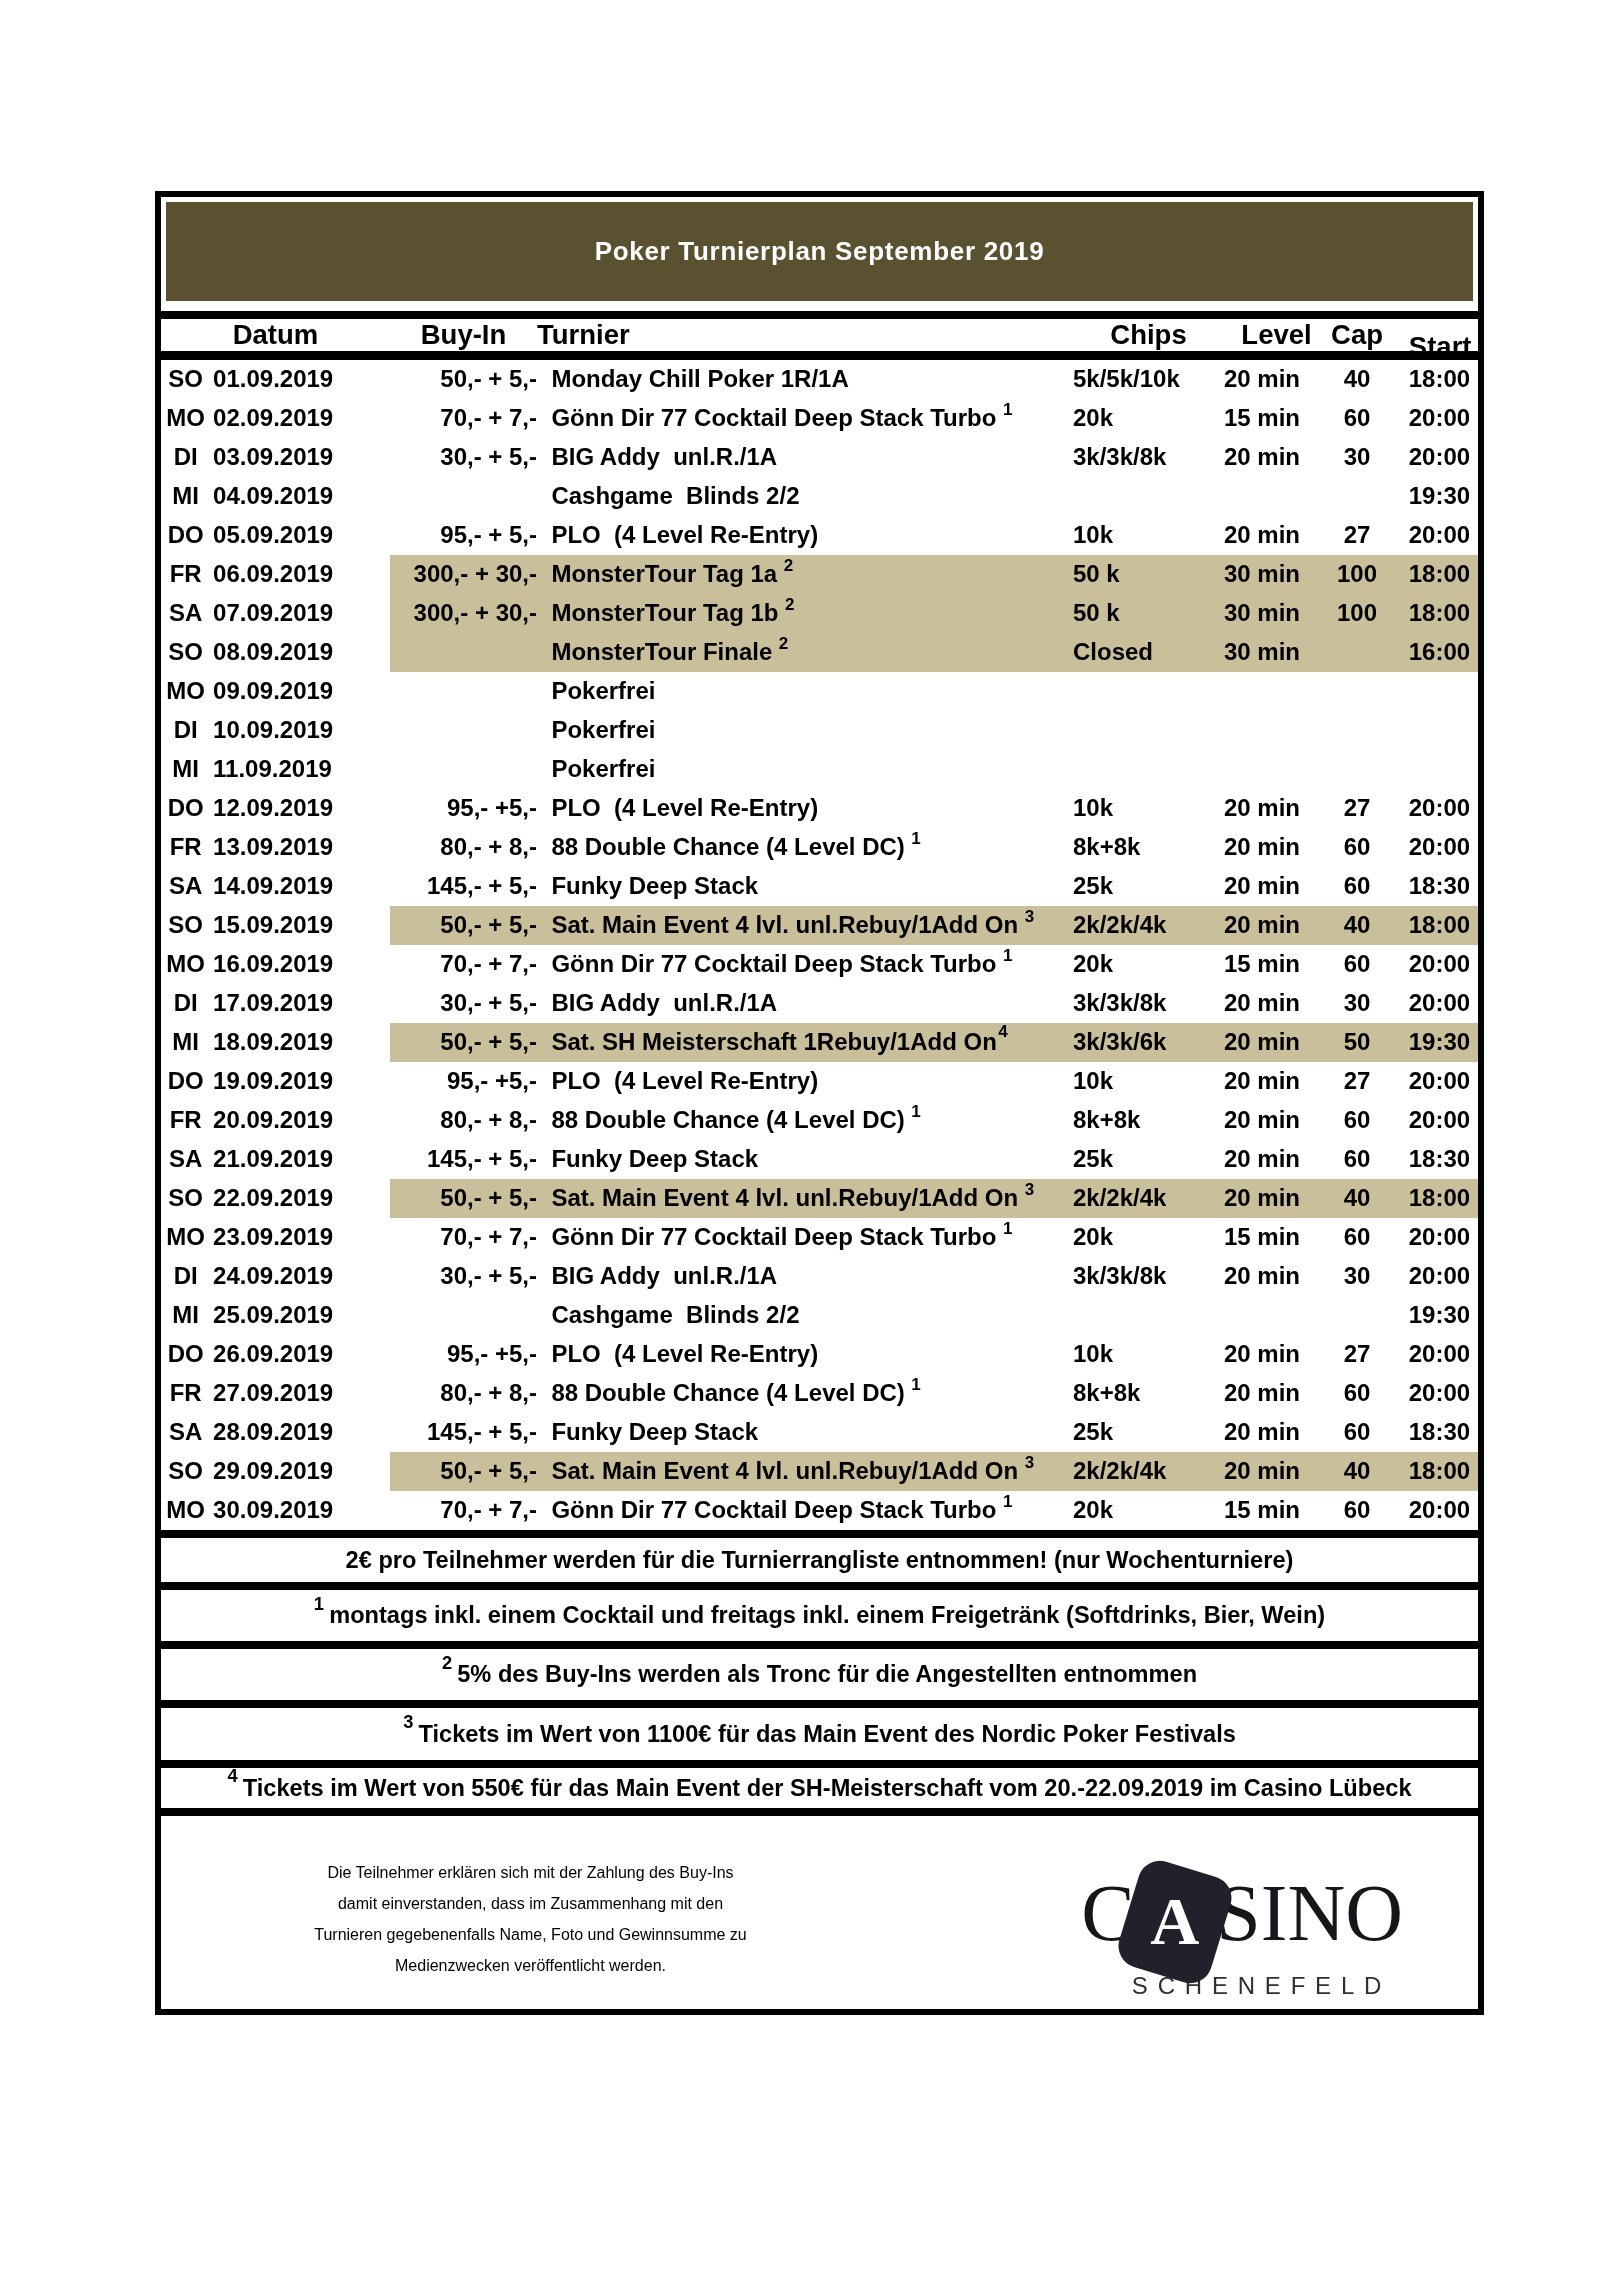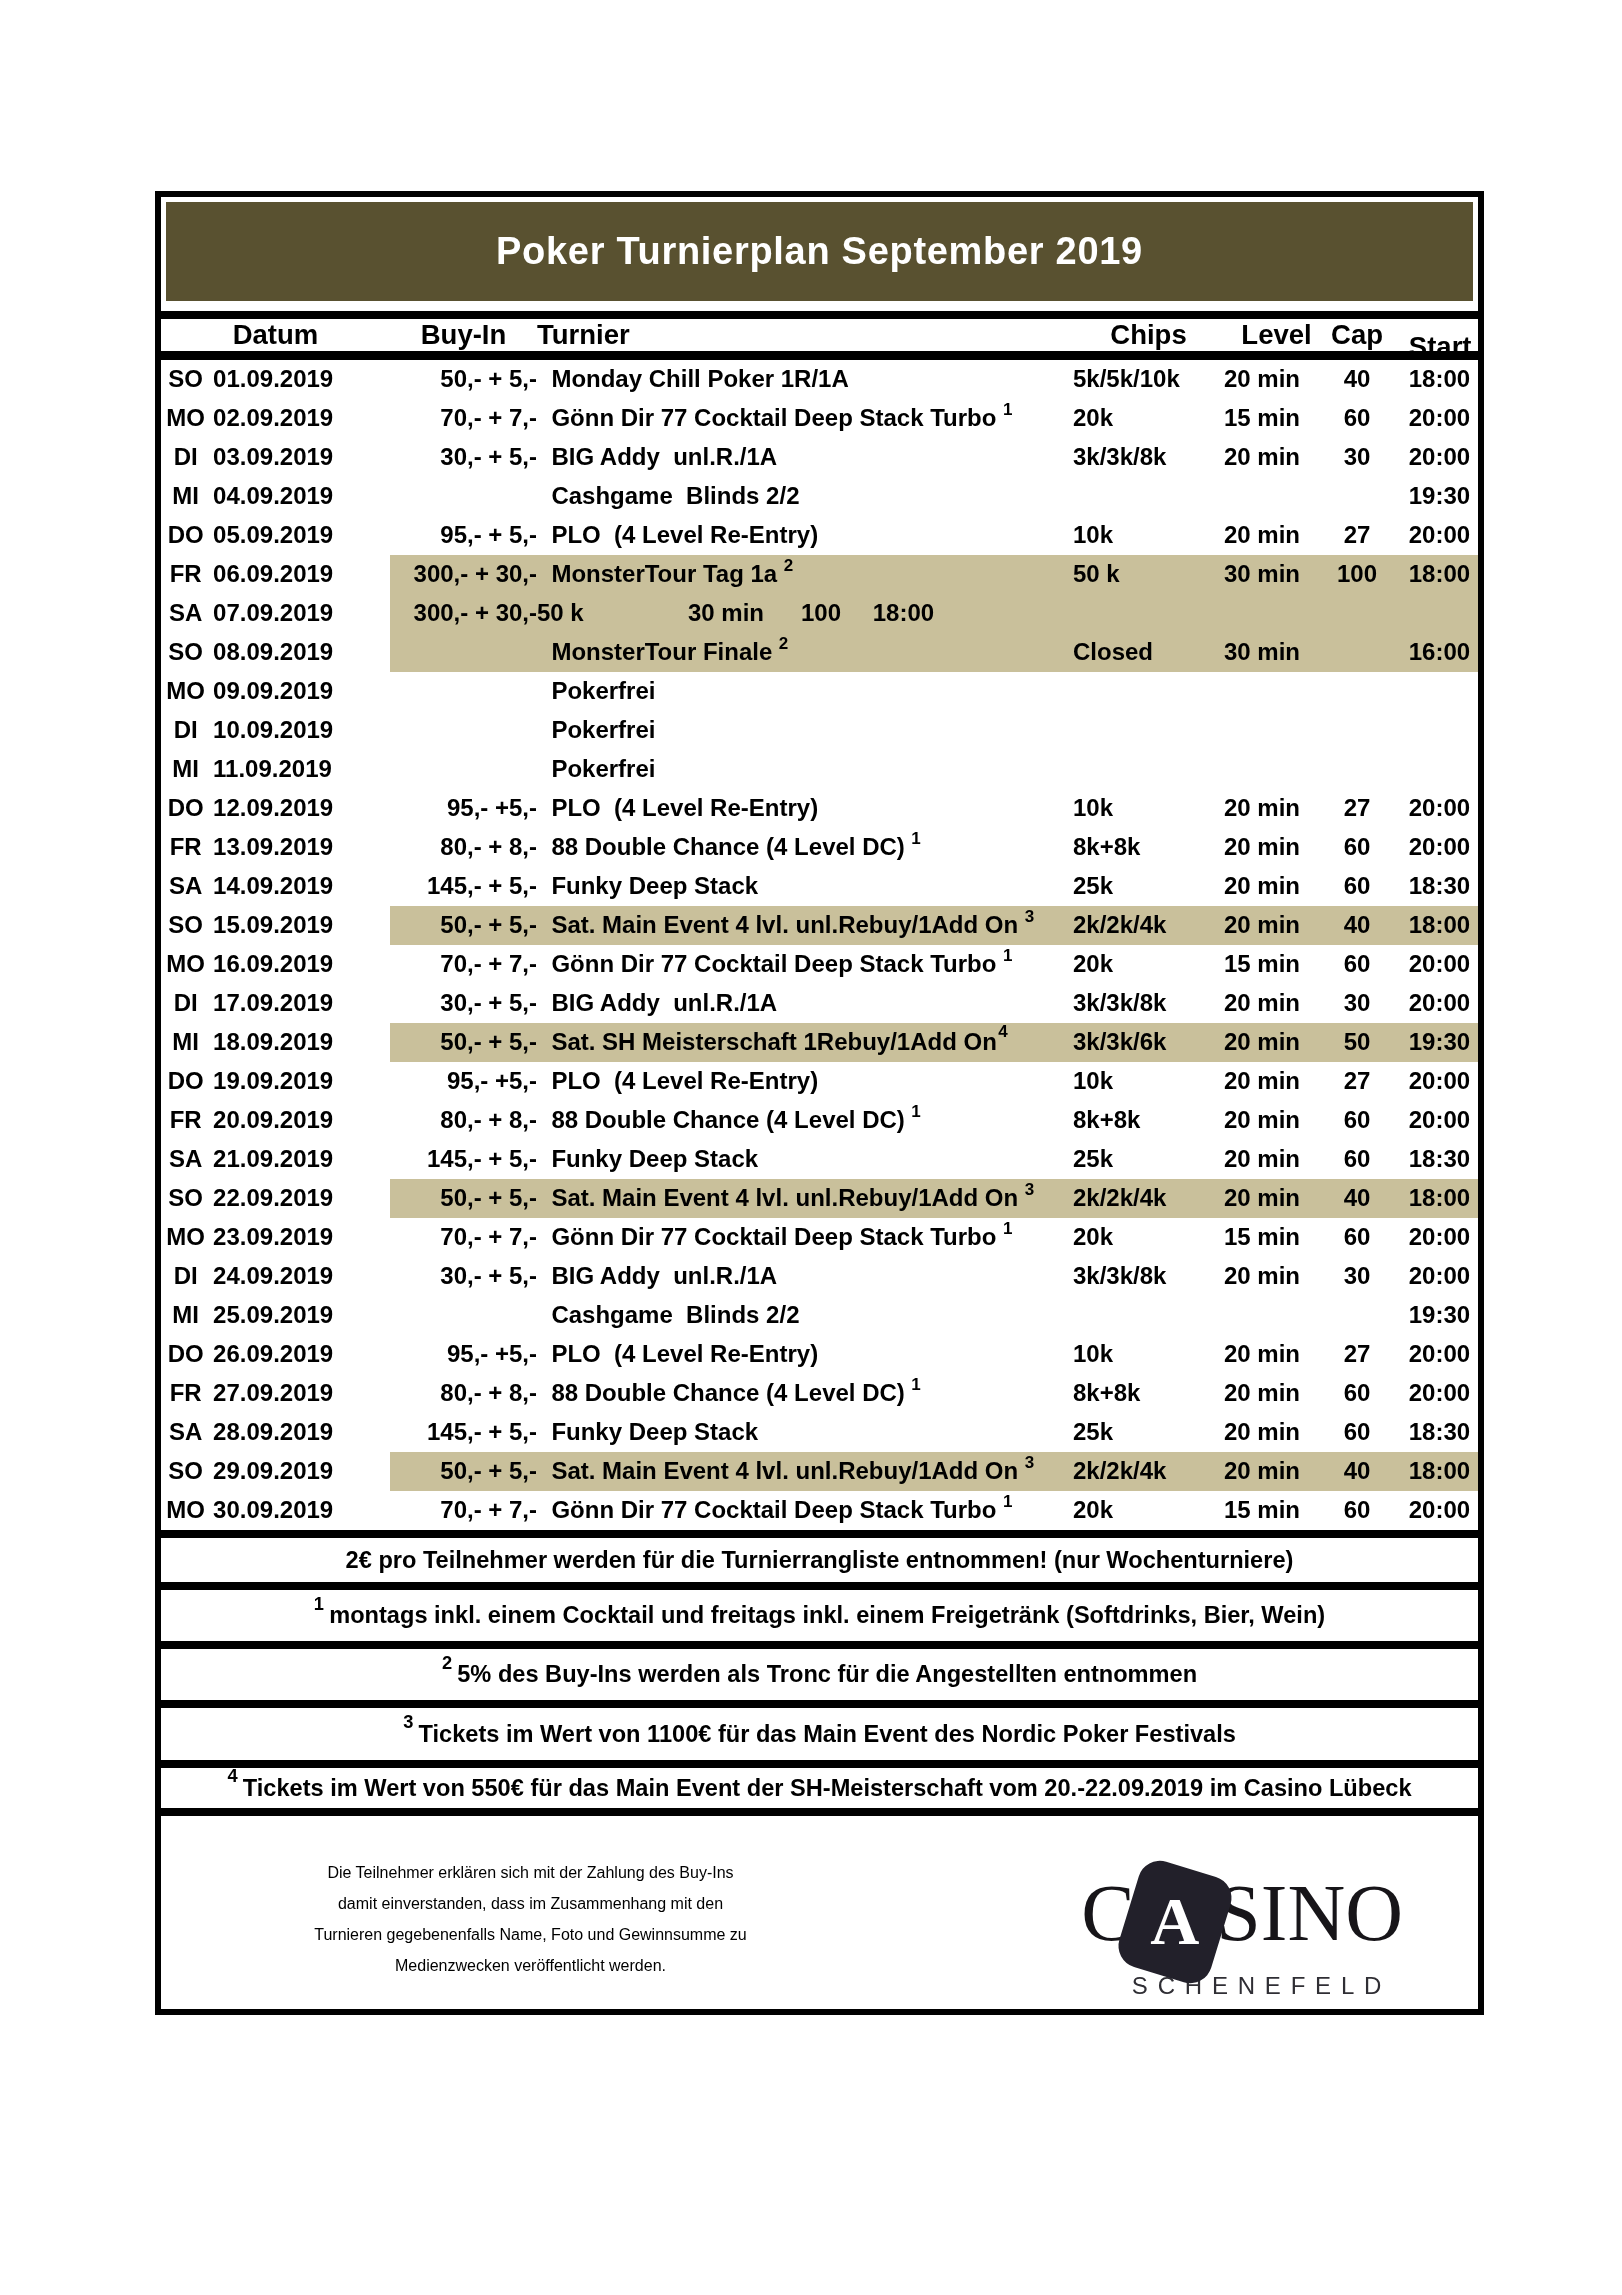--- a/index.html
+++ b/index.html
@@ -21,21 +21,21 @@
   }
   .title-bar{
     margin:5.2px 5.2px 9.8px 5.2px;
     height:99px;
     background:var(--title-bg,#595130);
     display:flex;align-items:center;justify-content:center;
     flex:0 0 auto;
   }
   .title-bar .title-text{
     color:var(--title-fg,#fff);
-    font-size:38px;font-weight:700;
+    font-size:26px;font-weight:700;
     letter-spacing:0.7px;
   }
   .sep{height:8.5px;background:#000;flex:0 0 auto;}
   .sep.thin{height:7.9px;}
   
   .header-row{
     height:32px;flex:0 0 auto;
     display:flex;align-items:center;
     font-size:27.5px;font-weight:700;
   }
@@ -222,20 +222,21 @@
     </div>
   </div>
 
   <div class="row">
     <div class="row-left">
       <span class="cell-day">SA</span>
       <span class="cell-date">07.09.2019</span>
     </div>
     <div class="row-right hl">
       <span class="cell-buyin">300,- + 30,-</span>
+      <span class="cell-name"><span>MonsterTour Tag 1b</span><span class="name-sup">2</span></span>
       <span class="cell-chips">50 k</span>
       <span class="cell-level">30 min</span>
       <span class="cell-cap">100</span>
       <span class="cell-start">18:00</span>
     </div>
   </div>
 
   <div class="row">
     <div class="row-left">
       <span class="cell-day">SO</span>

